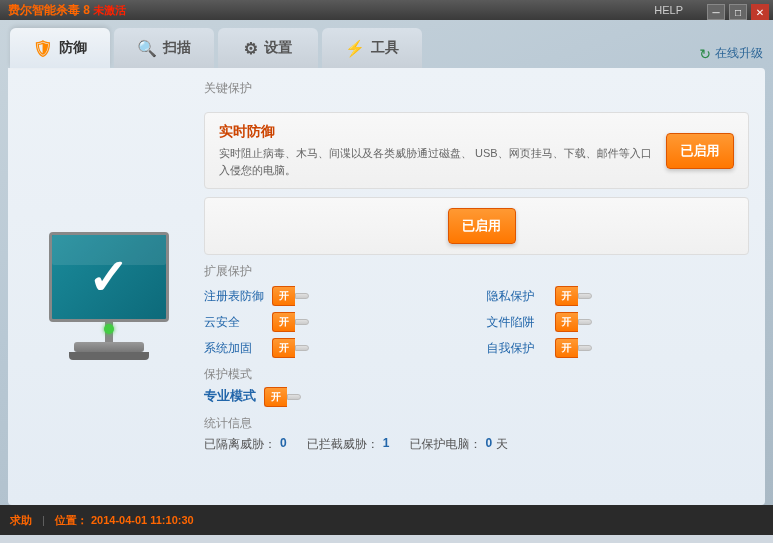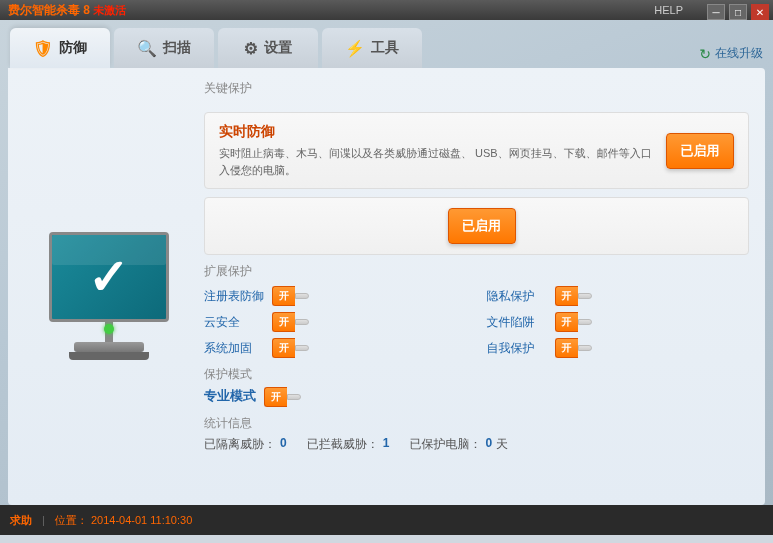--- a/index.html
+++ b/index.html
@@ -343,21 +343,21 @@
       padding: 12px 10px;
       gap: 10px;
       font-size: 11px;
     }
     .status-ask {
       color: #ff6600;
       cursor: pointer;
       font-weight: bold;
     }
     .status-sep { color: #666; }
-    .status-time { color: #ff6600; }
+    .status-time { color: #ff6600; font-weight: bold; }
     .status-pid { color: #aaa; }
   </style>
 </head>
 <body>
 
 <div class="title-bar">
   <span class="title-bar-text">
     <span>费尔智能杀毒 8</span>&nbsp;<span class="red">未激活</span>
   </span>
   <span class="help-text">HELP</span>

